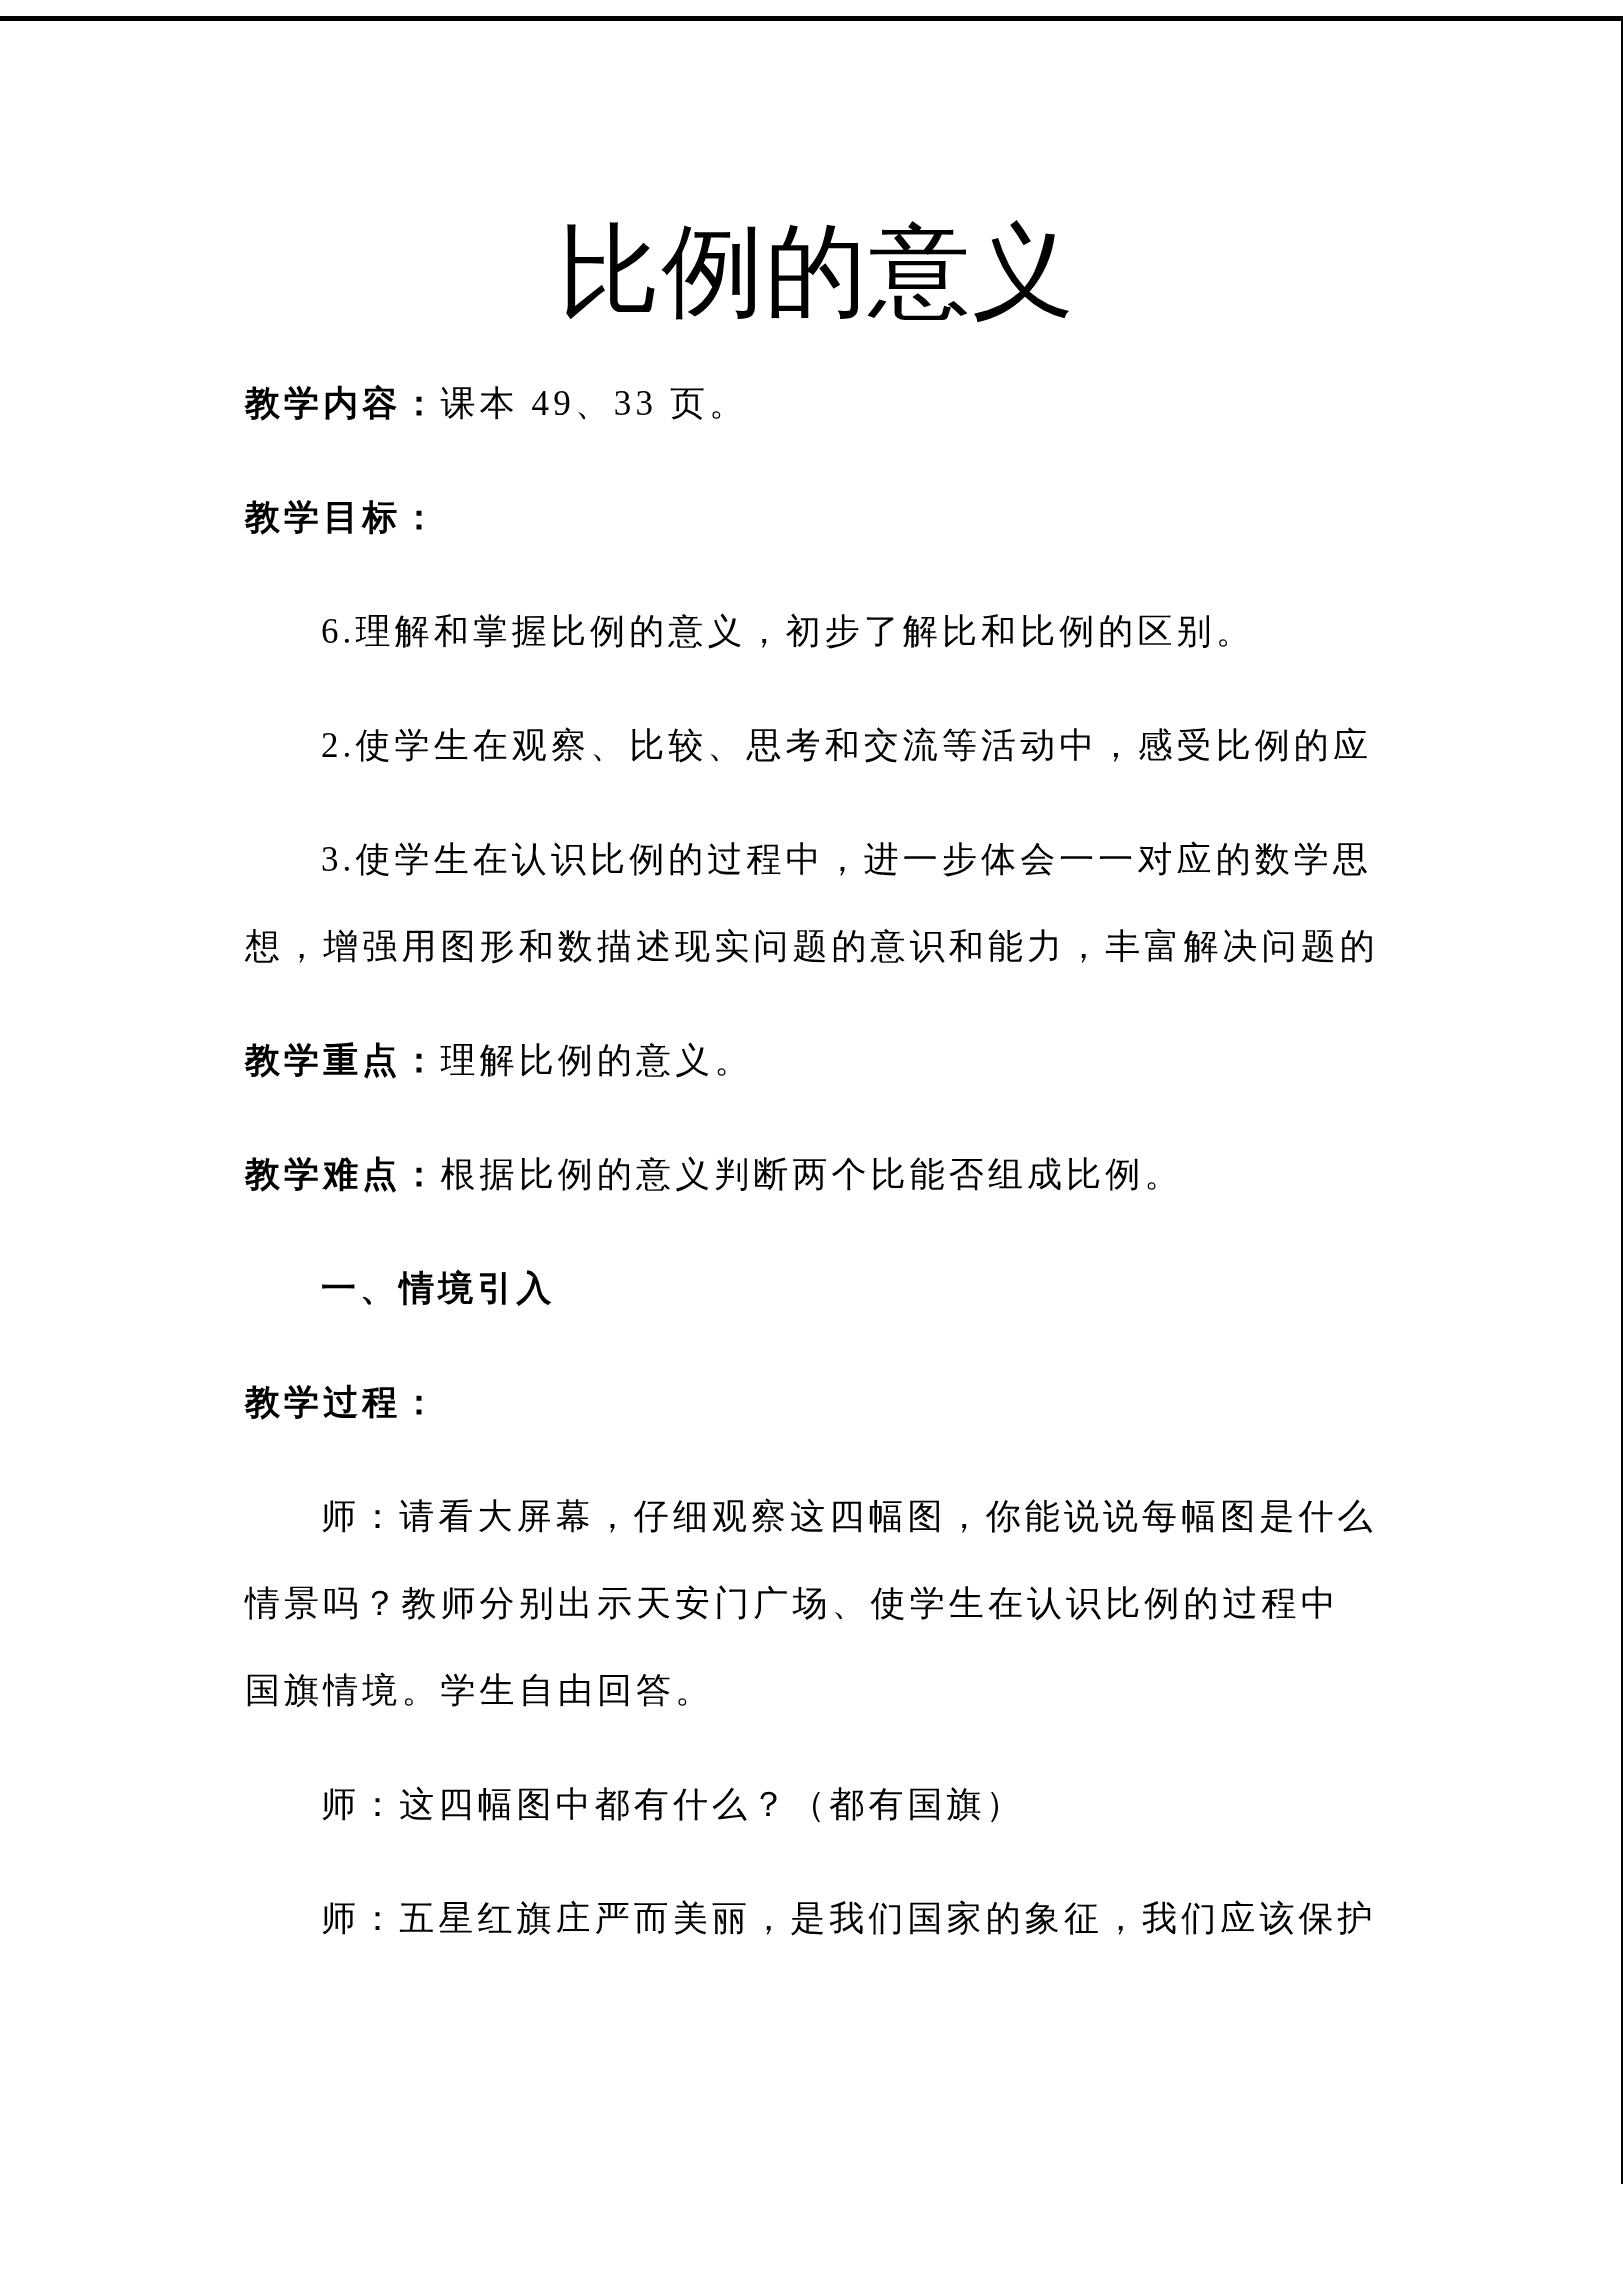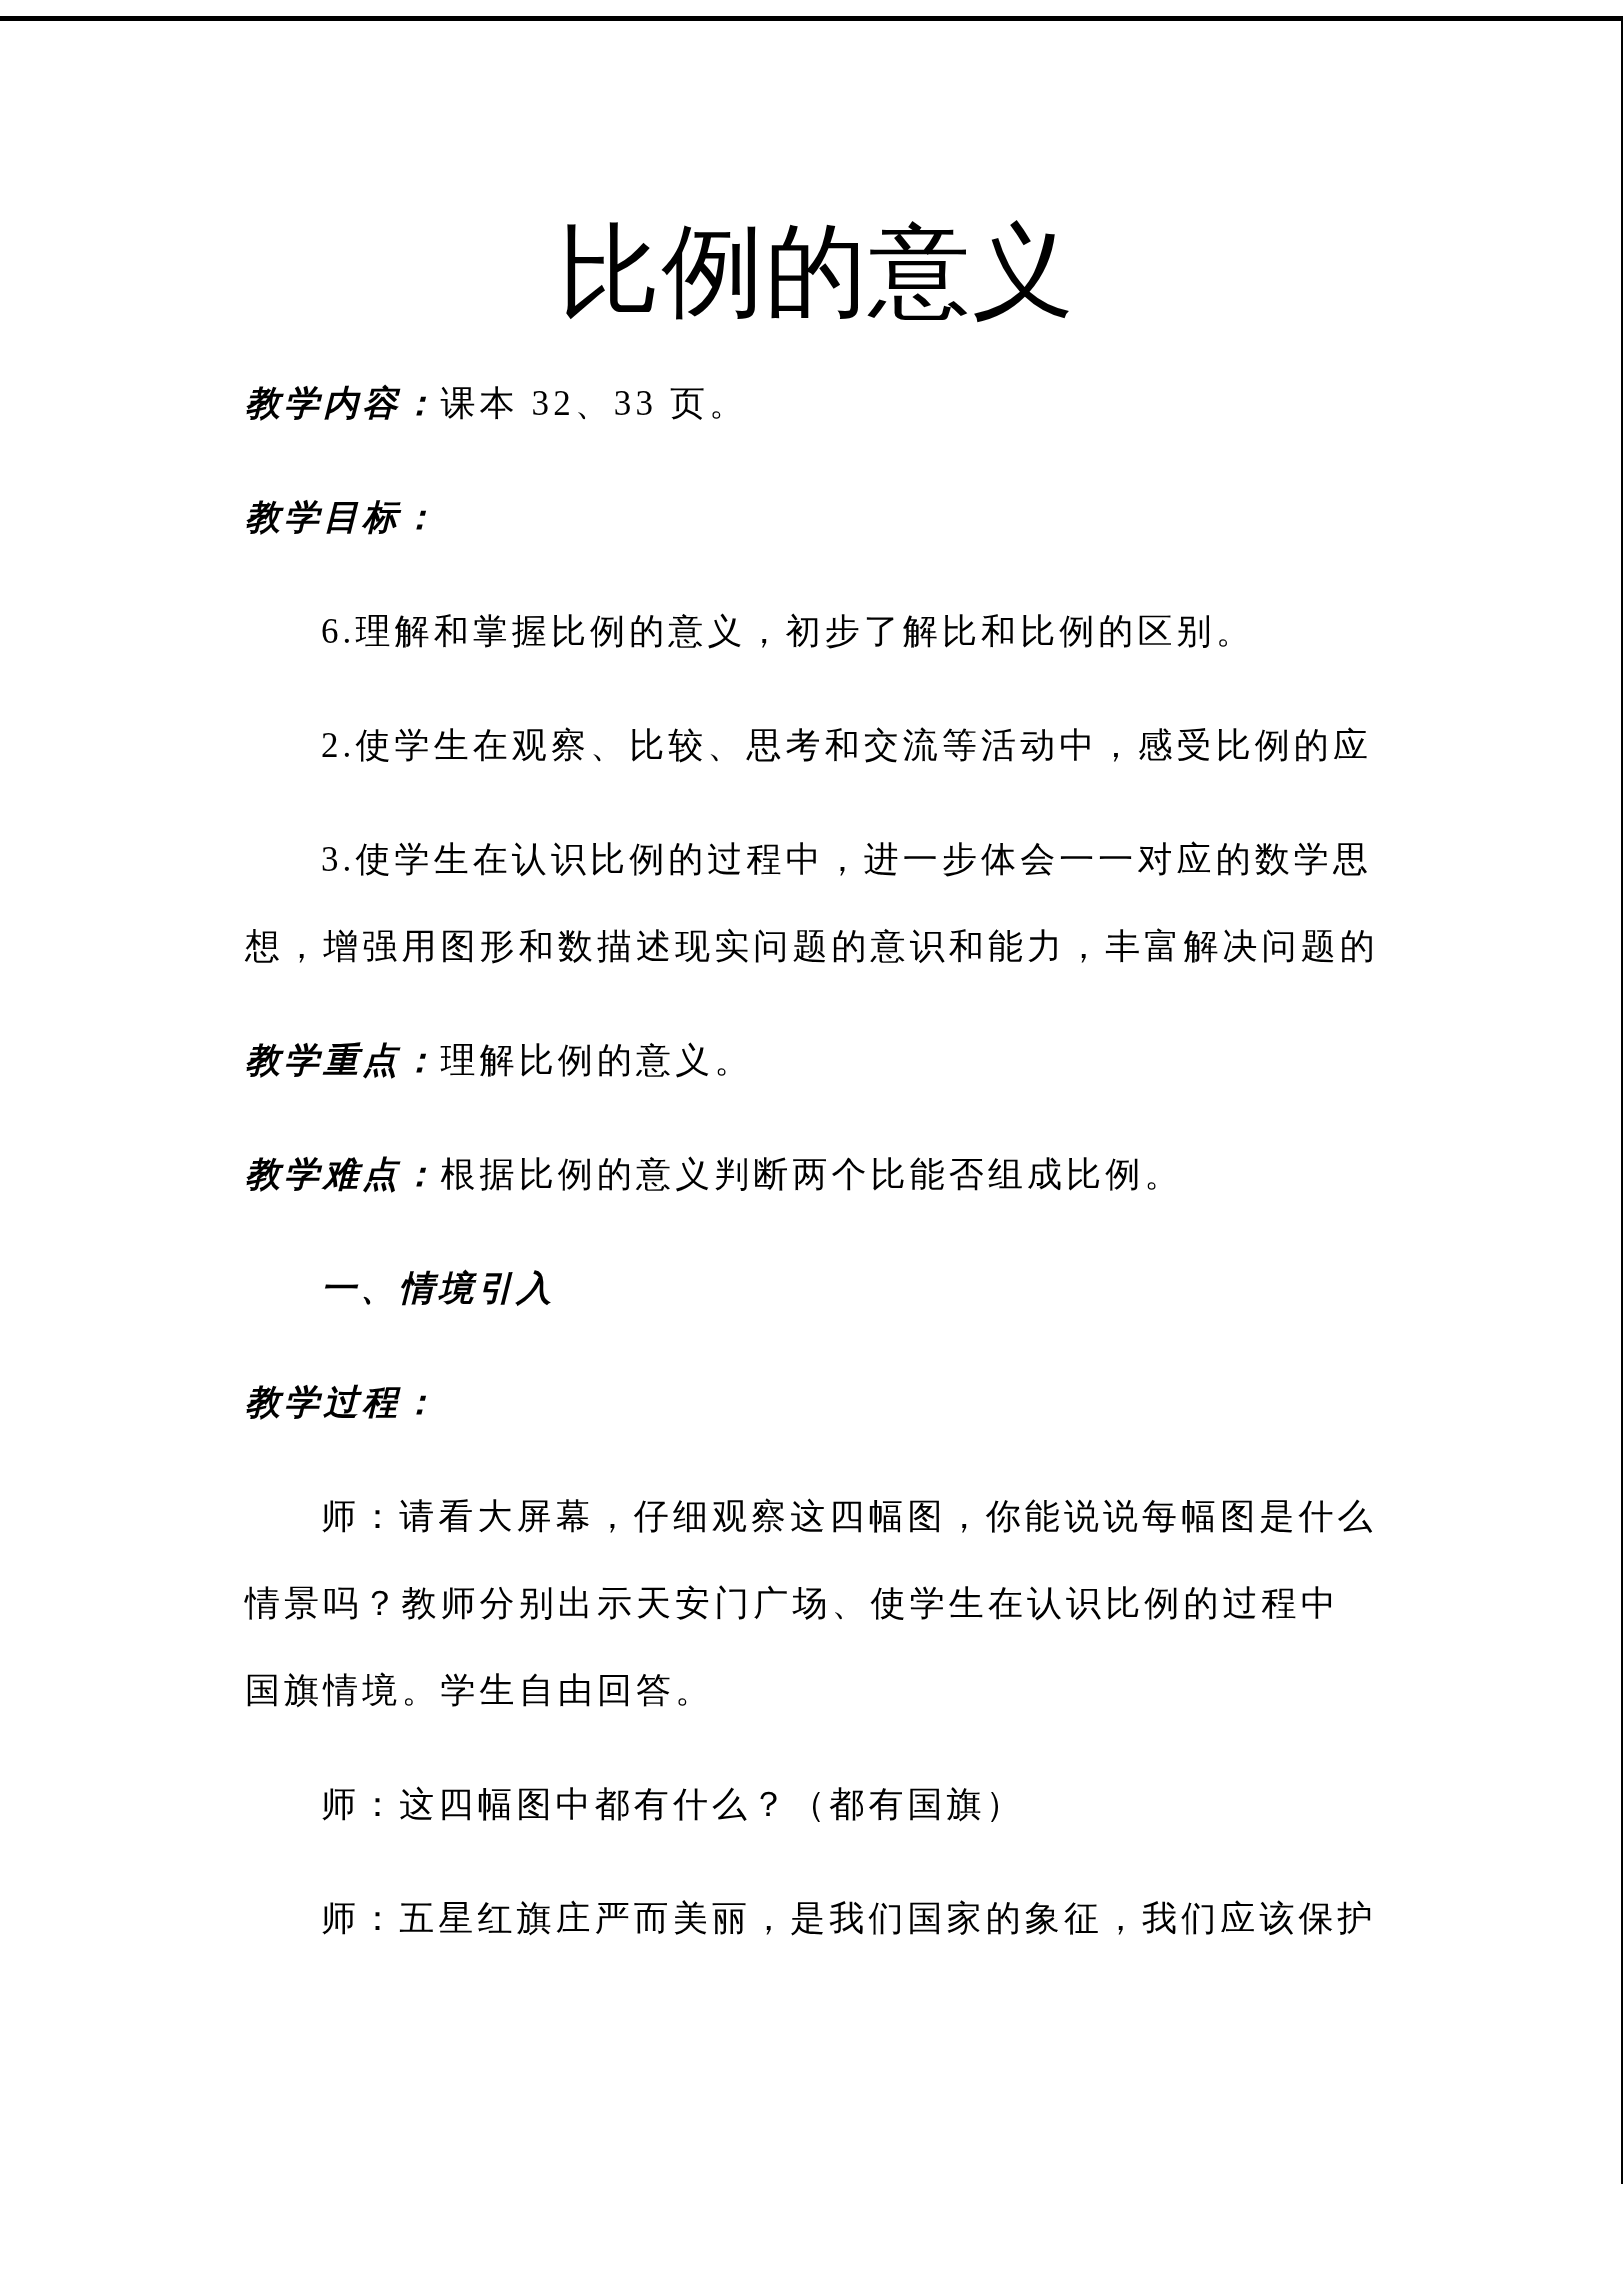--- a/index.html
+++ b/index.html
@@ -59,33 +59,32 @@
     white-space: pre;
   }
   .line.gap {
     margin-top: 27px;
   }
   .line.indent {
     padding-left: 76px;
   }
   .run-bold {
     font-weight: bold;
-    font-style: italic;
   }
 </style>
 </head>
 <body>
 
 <div class="page">
   <div class="border-top"></div>
   <div class="border-right"></div>
   <div class="content">
     <h1 class="doc-title">比例的意义</h1>
     <div id="paragraphs">
-        <p class="line"><span class="run-bold">教学内容：</span><span class="run">课本 32、33 页。</span></p>
+        <p class="line"><span class="run-bold">教学内容：</span><span class="run">课本 49、33 页。</span></p>
         <p class="line gap"><span class="run-bold">教学目标：</span></p>
         <p class="line gap indent"><span class="run">6.理解和掌握比例的意义，初步了解比和比例的区别。</span></p>
         <p class="line gap indent"><span class="run">2.使学生在观察、比较、思考和交流等活动中，感受比例的应</span></p>
         <p class="line gap indent"><span class="run">3.使学生在认识比例的过程中，进一步体会一一对应的数学思</span></p>
         <p class="line"><span class="run">想，增强用图形和数描述现实问题的意识和能力，丰富解决问题的</span></p>
         <p class="line gap"><span class="run-bold">教学重点：</span><span class="run">理解比例的意义。</span></p>
         <p class="line gap"><span class="run-bold">教学难点：</span><span class="run">根据比例的意义判断两个比能否组成比例。</span></p>
         <p class="line gap indent"><span class="run-bold">一、情境引入</span></p>
         <p class="line gap"><span class="run-bold">教学过程：</span></p>
         <p class="line gap indent"><span class="run">师：请看大屏幕，仔细观察这四幅图，你能说说每幅图是什么</span></p>

